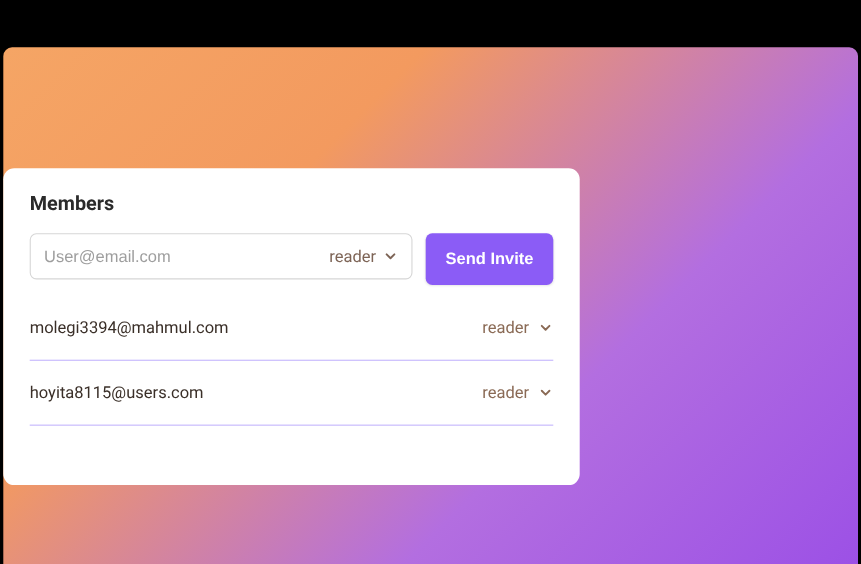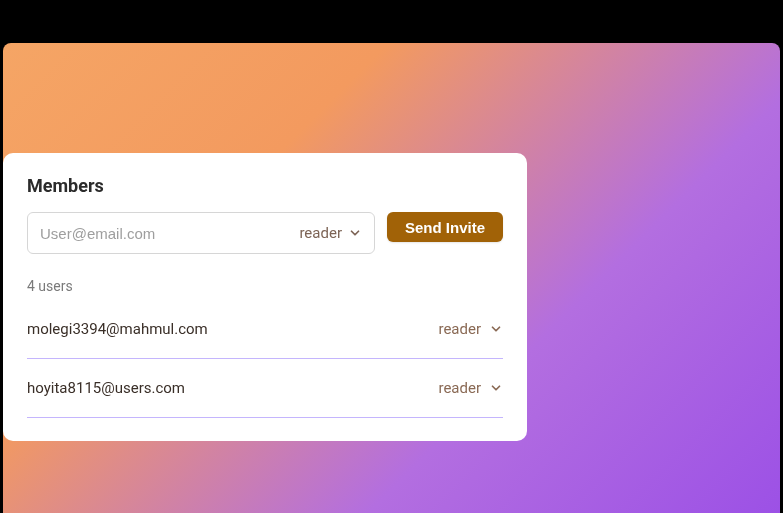--- a/index.html
+++ b/index.html
@@ -58,26 +58,26 @@
   .email-input::placeholder { color: #9e9e9e; }
   .role-select {
     display: flex;
     align-items: center;
     gap: 6px;
     color: #7d6456;
     font-size: 15px;
     cursor: pointer;
   }
   .btn {
-    background: #a16207;
+    background: #8b5cf6;
     color: #fff;
     border: none;
     border-radius: 6px;
     padding: 0 18px;
-    height: 30px;
+    height: 47px;
     font-size: 15px;
     font-weight: 600;
     cursor: pointer;
     box-shadow: 0 1px 2px rgba(0,0,0,0.1);
   }
   .count {
     color: #7a7a7a;
     font-size: 14px;
     margin-bottom: 20px;
   }
@@ -122,21 +122,20 @@
           <span class="chevron">
             <svg viewBox="0 0 24 24" fill="none" stroke="#7d6456" stroke-width="3" stroke-linecap="round" stroke-linejoin="round">
                 <polyline points="6 9 12 15 18 9"></polyline>
               </svg>
           </span>
         </div>
       </div>
       <button class="btn">Send Invite</button>
     </div>
 
-    <div class="count">4 users</div>
 
     <div id="members-list">
         <div class="member">
           <span class="member-email">molegi3394@mahmul.com</span>
           <div class="member-role">
             <span>reader</span>
             <span class="chevron"><svg viewBox="0 0 24 24" fill="none" stroke="#8a6a55" stroke-width="3" stroke-linecap="round" stroke-linejoin="round">
                 <polyline points="6 9 12 15 18 9"></polyline>
               </svg></span>
           </div>

